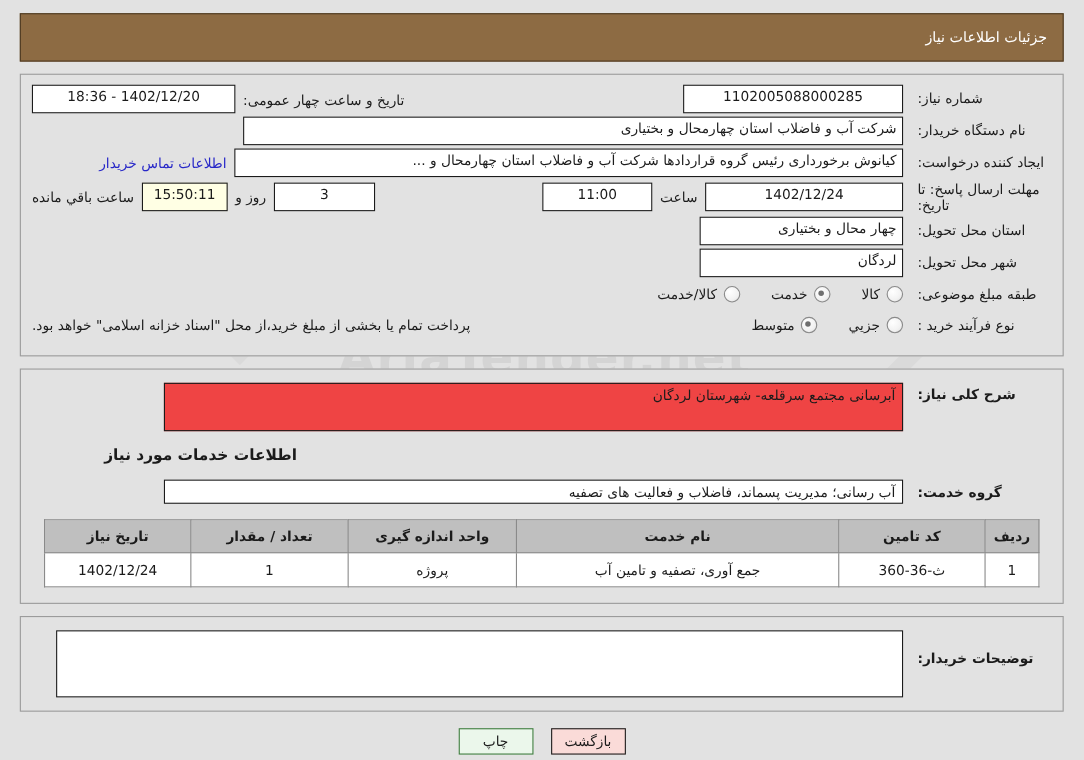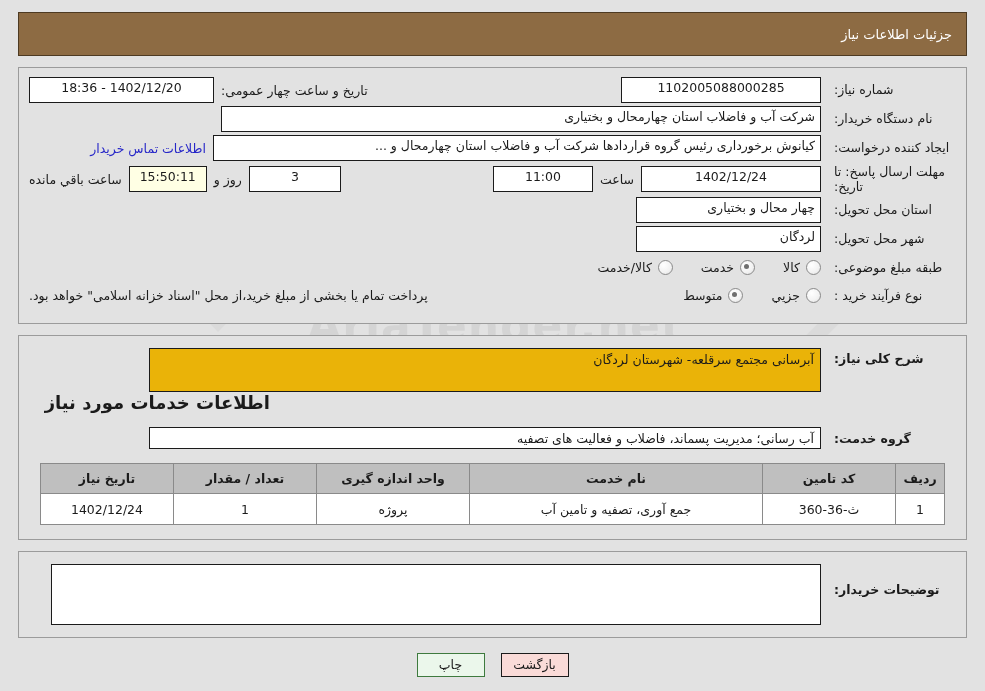--- a/index.html
+++ b/index.html
@@ -125,28 +125,28 @@
   .radio-lbl.last{margin-left:0;}
   .note{font-size:12.5px;color:#1b1b1b;}
   
   .panel.p2{padding:12px 10px 14px 10px;}
   .ta-row{display:flex;align-items:flex-start;gap:7px;}
   .ta-lbl{
     width:128px;flex:0 0 128px;text-align:left;padding-left:6px;
     font-weight:bold;font-size:12.5px;padding-top:3px;box-sizing:border-box;
   }
   .textarea{
-    border:1px solid #1b1b1b;background:#eab308;
+    border:1px solid #1b1b1b;background:#ef4444;
     width:672px;height:44px;
     padding:3px 6px;box-sizing:border-box;
     font-size:12.5px;text-align:right;position:relative;
     overflow:hidden;
   }
   .sec-head{
-    font-weight:bold;font-size:18px;margin:0 0 0 0;
+    font-weight:bold;font-size:14px;margin:14px 0 0 0;
     text-align:right;padding-right:686px;
   }
   .svc-row{display:flex;align-items:center;gap:7px;margin-top:14px;}
   .svc-lbl{
     width:128px;flex:0 0 128px;text-align:left;padding-left:6px;
     font-weight:bold;font-size:12.5px;box-sizing:border-box;
   }
   .svc-fld{
     border:1px solid #1b1b1b;background:#ffffff;
     width:672px;height:22px;line-height:21px;

